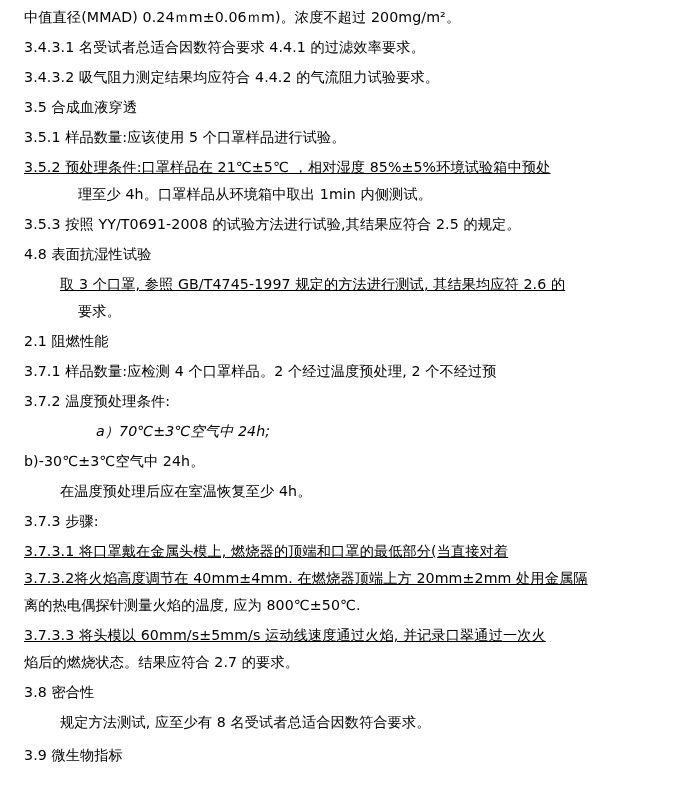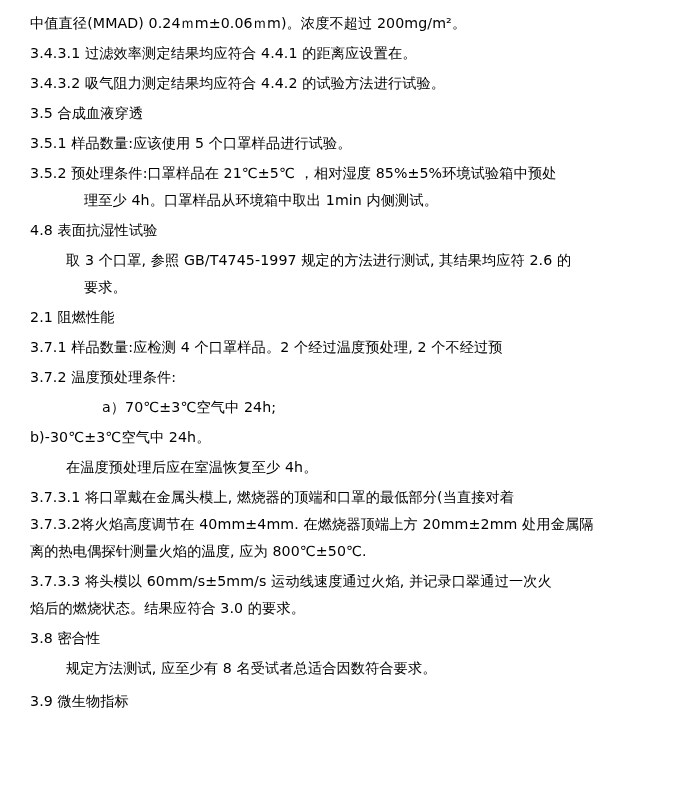--- a/index.html
+++ b/index.html
@@ -11,67 +11,69 @@
     width: 700px;
     height: 807px;
     font-family: "DejaVu Sans", "Liberation Sans", sans-serif;
     color: #000000;
     overflow: hidden;
   }
   .page {
     position: relative;
     width: 652px;
     height: 807px;
-    padding: 6px;
+    padding: 0;
     box-sizing: border-box;
   }
   .doc {
     padding: 6px 28px 0 24px;
     box-sizing: border-box;
   }
   .para {
     font-size: 14.2px;
     line-height: 1.62;
     margin: 0 0 7px 0;
     text-align: left;
     letter-spacing: 0.1px;
     white-space: pre-wrap;
   }
   .indent-1 { padding-left: 0; text-indent: 0; }
   .indent-2 { padding-left: 36px; }
   .indent-3 { padding-left: 54px; }
-  .indent-4 { padding-left: 72px; }
-  .tight { margin-bottom: 4px; }
+  .indent-4 { padding-left: 72px; font-style: italic; }
+  .tight { margin-bottom: 4px; text-decoration: underline; }
   .gap-top { margin-top: 10px; }
 </style>
 </head>
 <body>
 
 <div class="page">
   <div class="doc">
 
     <p class="para indent-1">中值直径(MMAD) 0.24ｍm±0.06ｍm)。浓度不超过 200mg/m²。</p>
-    <p class="para indent-1">3.4.3.1 过滤效率测定结果均应符合 4.4.1 的距离应设置在。</p>
-    <p class="para indent-1">3.4.3.2 吸气阻力测定结果均应符合 4.4.2 的试验方法进行试验。</p>
+    <p class="para indent-1">3.4.3.1 名受试者总适合因数符合要求 4.4.1 的过滤效率要求。</p>
+    <p class="para indent-1">3.4.3.2 吸气阻力测定结果均应符合 4.4.2 的气流阻力试验要求。</p>
     <p class="para indent-1">3.5 合成血液穿透</p>
     <p class="para indent-1">3.5.1 样品数量:应该使用 5 个口罩样品进行试验。</p>
     <p class="para indent-1 tight">3.5.2 预处理条件:口罩样品在 21℃±5℃ ，相对湿度 85%±5%环境试验箱中预处</p>
     <p class="para indent-3">理至少 4h。口罩样品从环境箱中取出 1min 内侧测试。</p>
+    <p class="para indent-1">3.5.3 按照 YY/T0691-2008 的试验方法进行试验,其结果应符合 2.5 的规定。</p>
     <p class="para indent-1">4.8 表面抗湿性试验</p>
     <p class="para indent-2 tight">取 3 个口罩, 参照 GB/T4745-1997 规定的方法进行测试, 其结果均应符 2.6 的</p>
     <p class="para indent-3">要求。</p>
     <p class="para indent-1">2.1 阻燃性能</p>
     <p class="para indent-1">3.7.1 样品数量:应检测 4 个口罩样品。2 个经过温度预处理, 2 个不经过预</p>
     <p class="para indent-1">3.7.2 温度预处理条件:</p>
     <p class="para indent-4">a）70℃±3℃空气中 24h;</p>
     <p class="para indent-1">b)-30℃±3℃空气中 24h。</p>
     <p class="para indent-2">在温度预处理后应在室温恢复至少 4h。</p>
+    <p class="para indent-1">3.7.3 步骤:</p>
     <p class="para indent-1 tight">3.7.3.1 将口罩戴在金属头模上, 燃烧器的顶端和口罩的最低部分(当直接对着</p>
     <p class="para indent-1 tight">3.7.3.2将火焰高度调节在 40mm±4mm. 在燃烧器顶端上方 20mm±2mm 处用金属隔</p>
     <p class="para indent-1">离的热电偶探针测量火焰的温度, 应为 800℃±50℃.</p>
     <p class="para indent-1 tight">3.7.3.3 将头模以 60mm/s±5mm/s 运动线速度通过火焰, 并记录口翠通过一次火</p>
-    <p class="para indent-1">焰后的燃烧状态。结果应符合 3.0 的要求。</p>
+    <p class="para indent-1">焰后的燃烧状态。结果应符合 2.7 的要求。</p>
     <p class="para indent-1">3.8 密合性</p>
     <p class="para indent-2">规定方法测试, 应至少有 8 名受试者总适合因数符合要求。</p>
     <p class="para indent-1 gap-top">3.9 微生物指标</p>
 
   </div>
 </div>
 
 </body></html>

